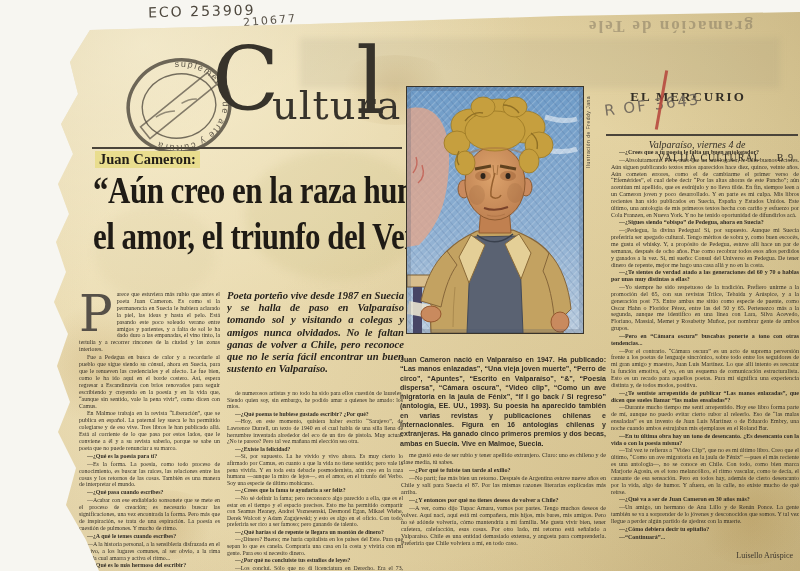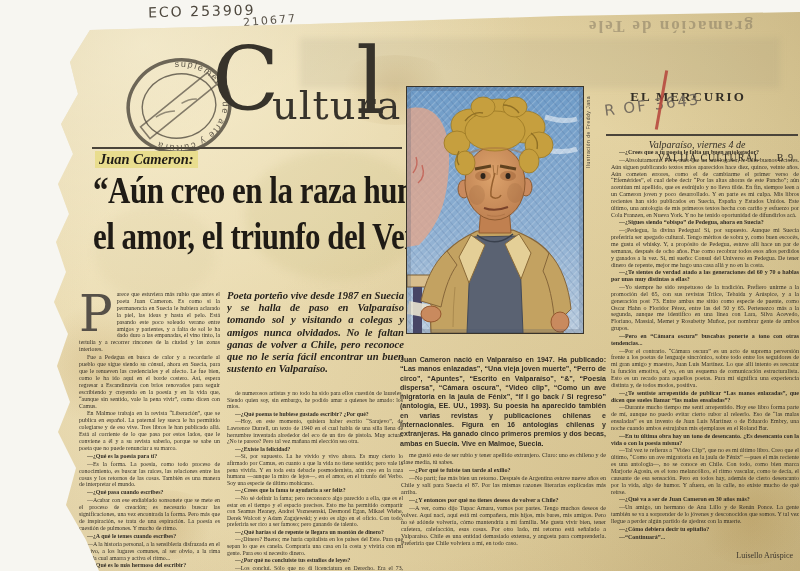--- a/index.html
+++ b/index.html
@@ -43,21 +43,21 @@
   #mast-rule{position:absolute;left:92px;top:147px;width:310px;height:2px;background:#4a443a;}
   
   #mercurio{position:absolute;left:600px;top:89px;width:196px;text-align:center;color:#332e26;}
   #mercurio .name{font-weight:bold;font-size:13px;letter-spacing:2px;padding-right:20px;}
   #mercurio .date{font-style:italic;font-size:10px;line-height:11px;padding-right:2px;margin-top:34px;}
   #mercurio .secrow{display:flex;justify-content:flex-end;gap:16px;font-size:10px;
                     letter-spacing:1px;margin-top:2px;padding-right:2px;}
   #merc-rule{position:absolute;left:606px;top:134px;width:192px;height:1.5px;background:#4a443a;}
   
   #kicker{position:absolute;left:95px;top:151px;background:#e9dd8e;color:#211d17;
-          font-weight:bold;font-style:italic;font-size:14.5px;padding:0 4px;}
+          font-weight:bold;font-size:14.5px;padding:0 4px;}
   #headline{position:absolute;left:93px;top:168px;width:430px;color:#1f1b15;
             font-weight:bold;transform:scaleY(1.22);transform-origin:top left;}
   #headline div{font-size:31px;line-height:37px;letter-spacing:-.5px;white-space:nowrap;}
   
   #lede{position:absolute;left:227px;top:290px;width:177px;height:99px;overflow:hidden;
         font-weight:bold;font-style:italic;font-size:10.6px;line-height:12.2px;
         text-align:justify;color:#26221c;}
   
   .body-col{position:absolute;text-align:justify;color:#332e26;overflow:hidden;}
   .body-col p{margin:0 0 1px;text-indent:8px;}

